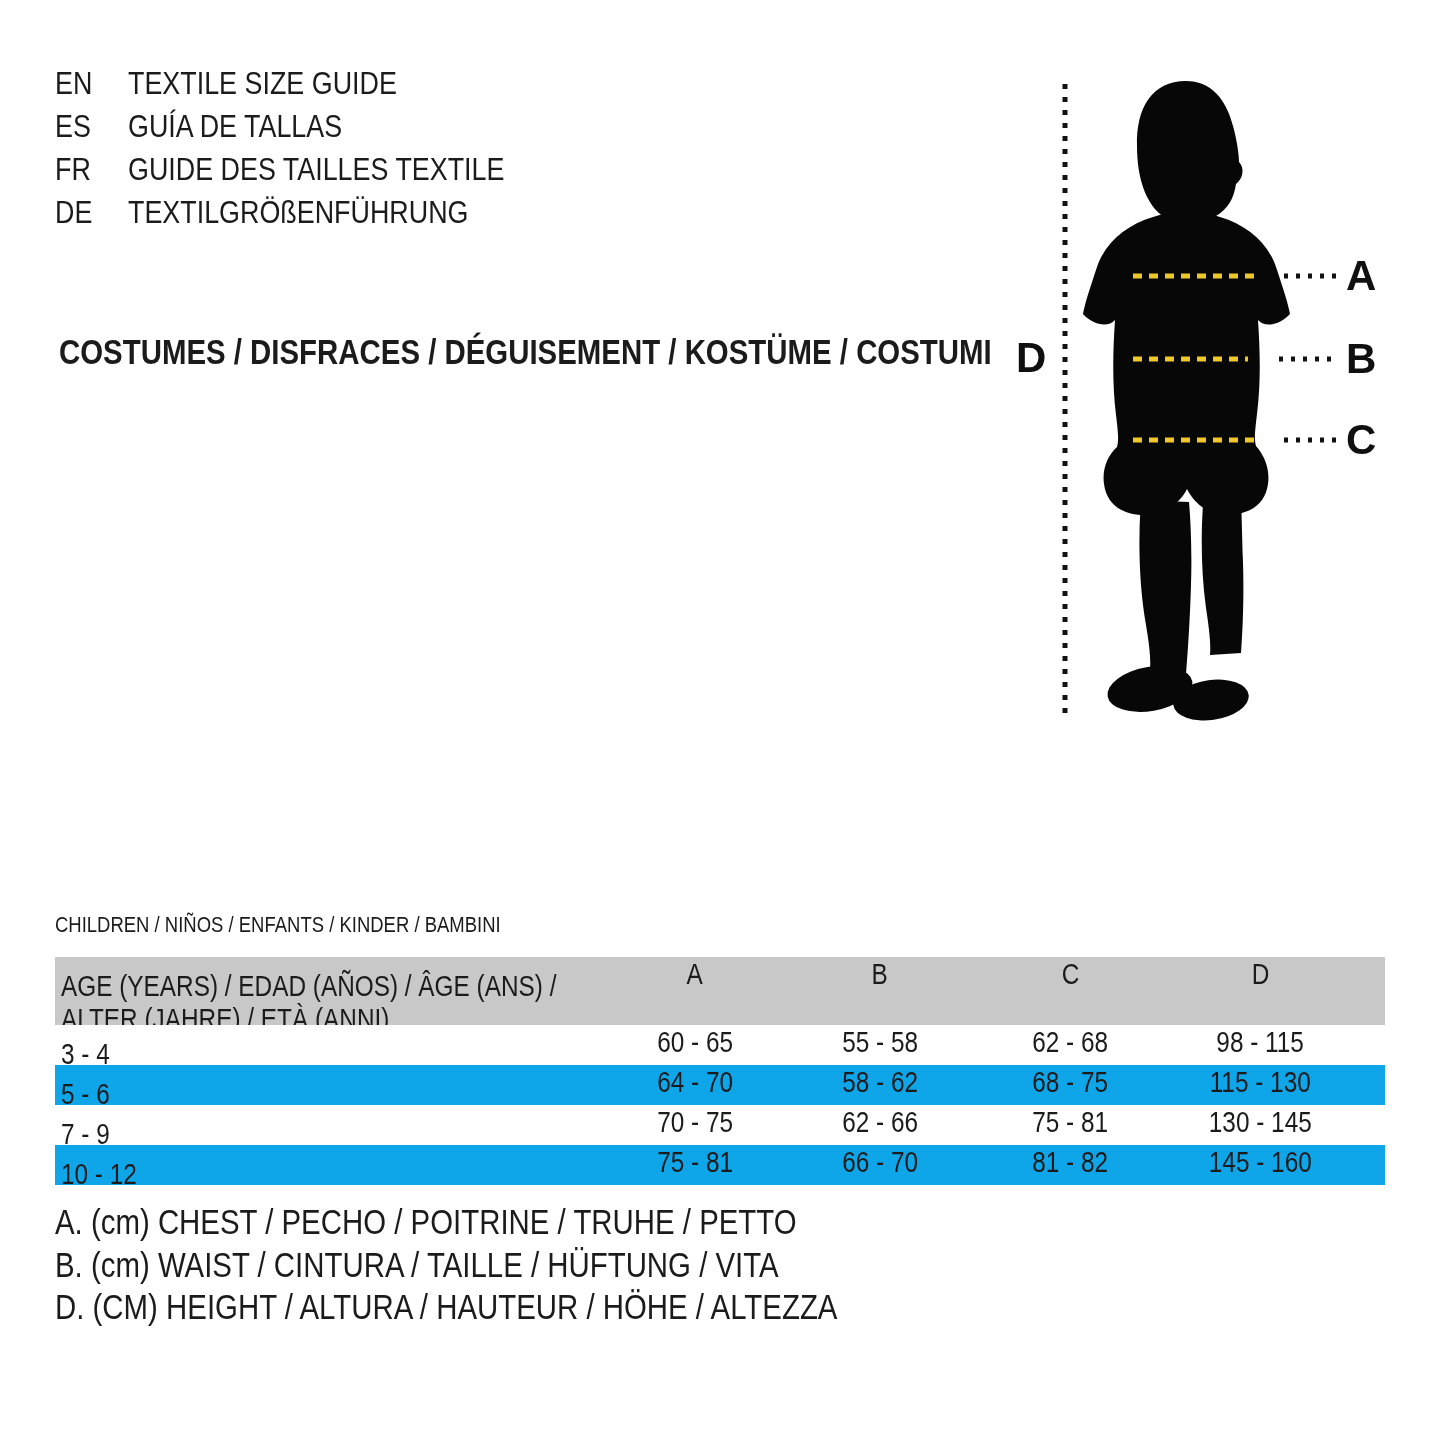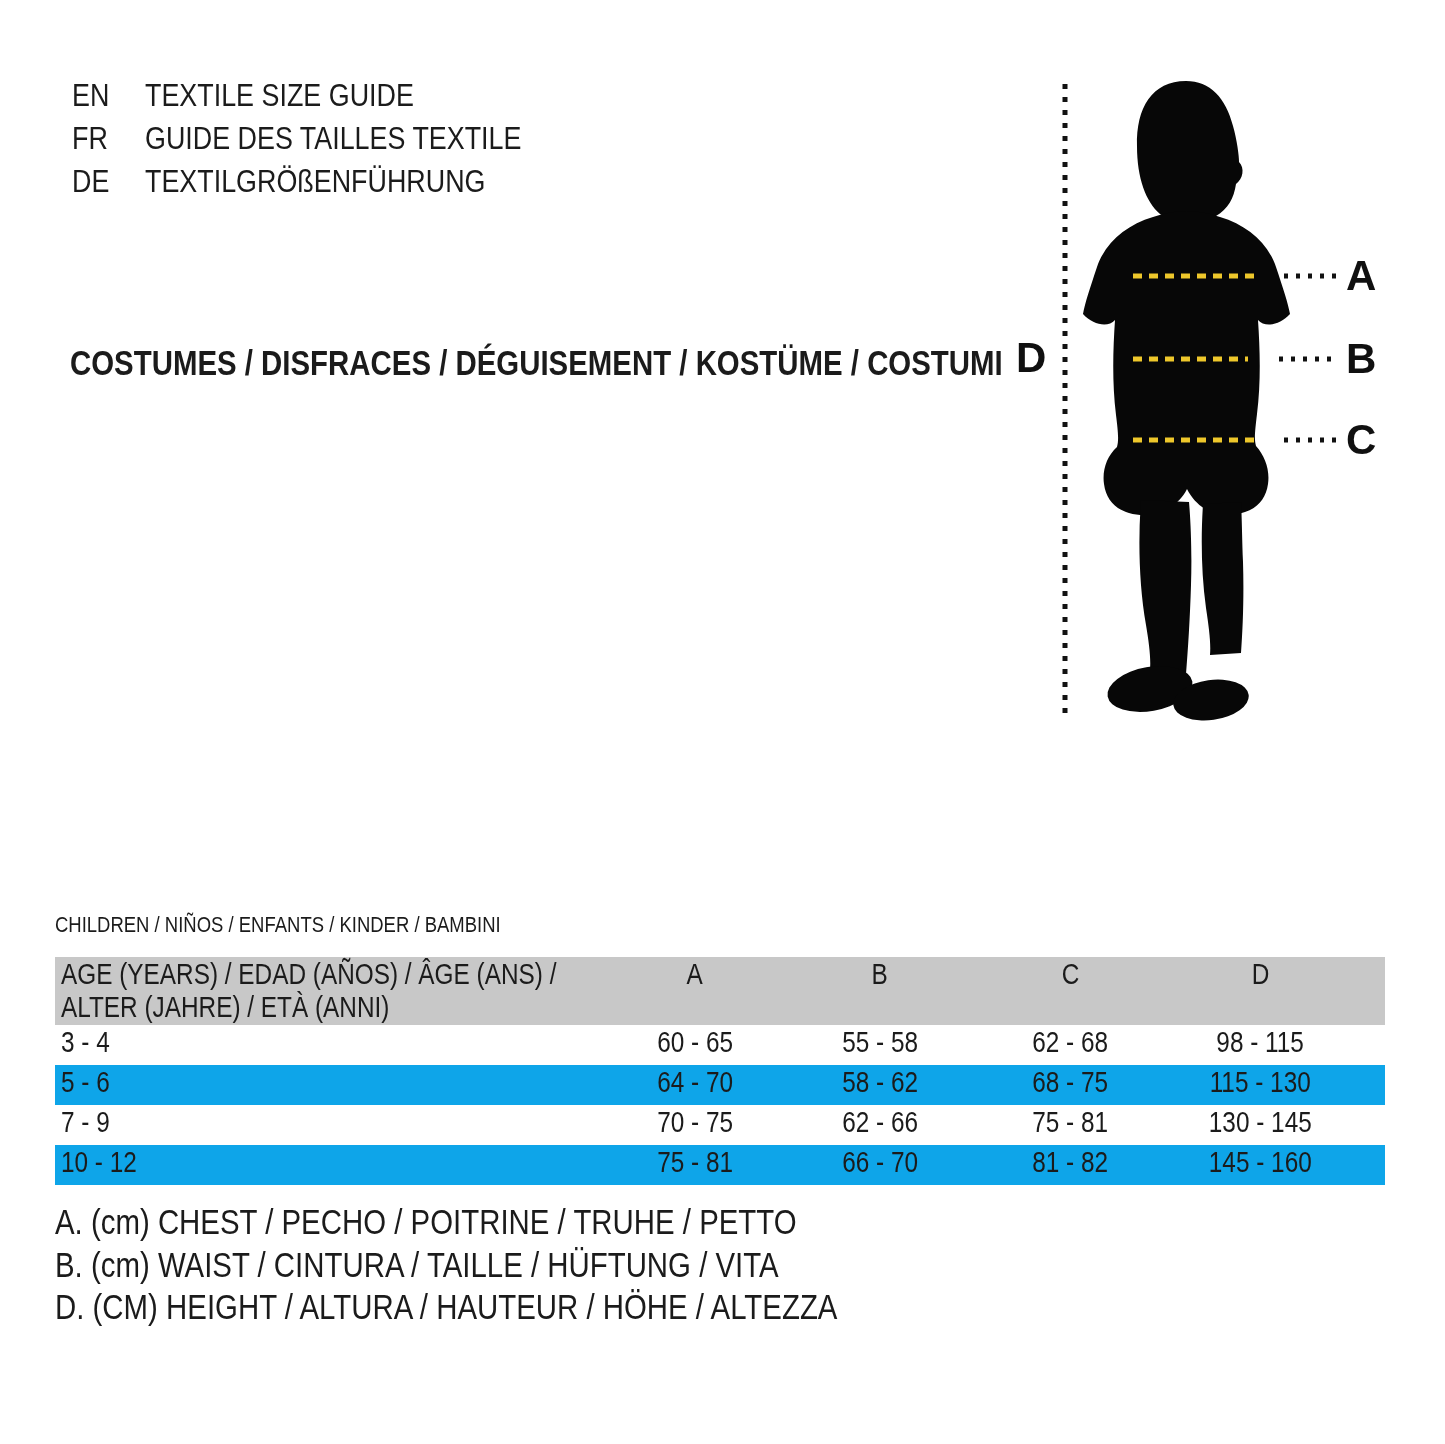--- a/index.html
+++ b/index.html
@@ -9,61 +9,65 @@
     background:#ffffff;
     font-family:"Liberation Sans", sans-serif;
     color:#1b1b1b;
     overflow:hidden;
   }
   
   .sqz{display:inline-block;transform:scaleX(0.84);transform-origin:0 50%;white-space:nowrap;}
   .sqzc{display:inline-block;transform:scaleX(0.84);transform-origin:50% 50%;white-space:nowrap;}
 
   
-  .lang-list{position:absolute;left:55px;top:74px;margin-left:17px;}
+  .lang-list{position:absolute;left:55px;top:62px;}
   .lang-row{display:flex;line-height:43px;font-size:32px;font-weight:500;}
   .lang-code{width:73px;flex:0 0 73px;}
 
   
-  .category{position:absolute;left:55px;top:327px;margin:15px;font-size:35px;line-height:42px;font-weight:700;}
+  .category{position:absolute;left:55px;top:327px;margin:4px;font-size:35px;line-height:42px;font-weight:700;}
 
   
   .figure{position:absolute;left:1000px;top:60px;width:420px;height:665px;}
   .figure svg{position:absolute;left:0;top:0;}
   .fig-label{position:absolute;font-size:42px;line-height:42px;font-weight:700;color:#101010;}
   .lbl-a{left:346px;top:195px;}
   .lbl-b{left:346px;top:278px;}
   .lbl-c{left:346px;top:359px;}
   .lbl-d{left:16px;top:277px;}
 
   
   .children-title{position:absolute;left:55px;top:907px;font-size:22px;line-height:36px;font-weight:400;}
   .size-table{position:absolute;left:55px;top:957px;width:1330px;font-size:29px;}
   .t-row{display:grid;grid-template-columns:550px 180px 190px 190px 220px;}
   .t-head{background:#c8c8c8;height:68px;}
   .t-head .cell{padding-top:1px;line-height:33px;}
   .t-body-row{height:40px;line-height:34px;}
   .row-alt{background:#0ea5e9;}
   .cell{overflow:hidden;}
-  .cell-age{padding-left:6px;text-align:left;}
+  .cell-age{padding-left:6px;text-align:left;margin-top:12px;}
   .cell-val{text-align:center;}
   .col-d{padding-right:30px;}
 
   
   .legend{position:absolute;left:55px;top:1201px;font-size:35px;line-height:42.5px;text-decoration:underline;}
 </style>
 </head>
 <body>
 
 <div class="page">
 
   <div class="lang-list">
     <div class="lang-row">
       <span class="lang-code"><span class="sqz">EN</span></span>
       <span class="sqz">TEXTILE SIZE GUIDE</span>
+    </div>
+    <div class="lang-row">
+      <span class="lang-code"><span class="sqz">ES</span></span>
+      <span class="sqz">GUÍA DE TALLAS</span>
     </div>
     <div class="lang-row">
       <span class="lang-code"><span class="sqz">FR</span></span>
       <span class="sqz">GUIDE DES TAILLES TEXTILE</span>
     </div>
     <div class="lang-row">
       <span class="lang-code"><span class="sqz">DE</span></span>
       <span class="sqz">TEXTILGRÖßENFÜHRUNG</span>
     </div>
   </div>

